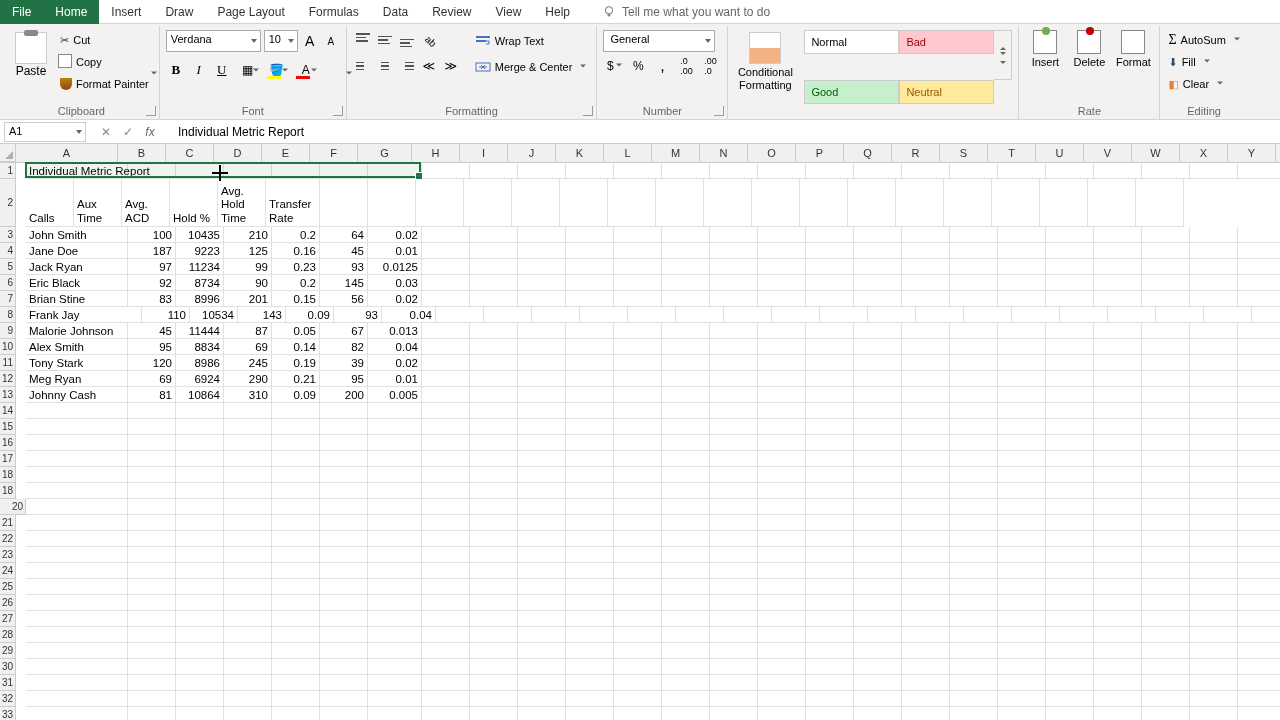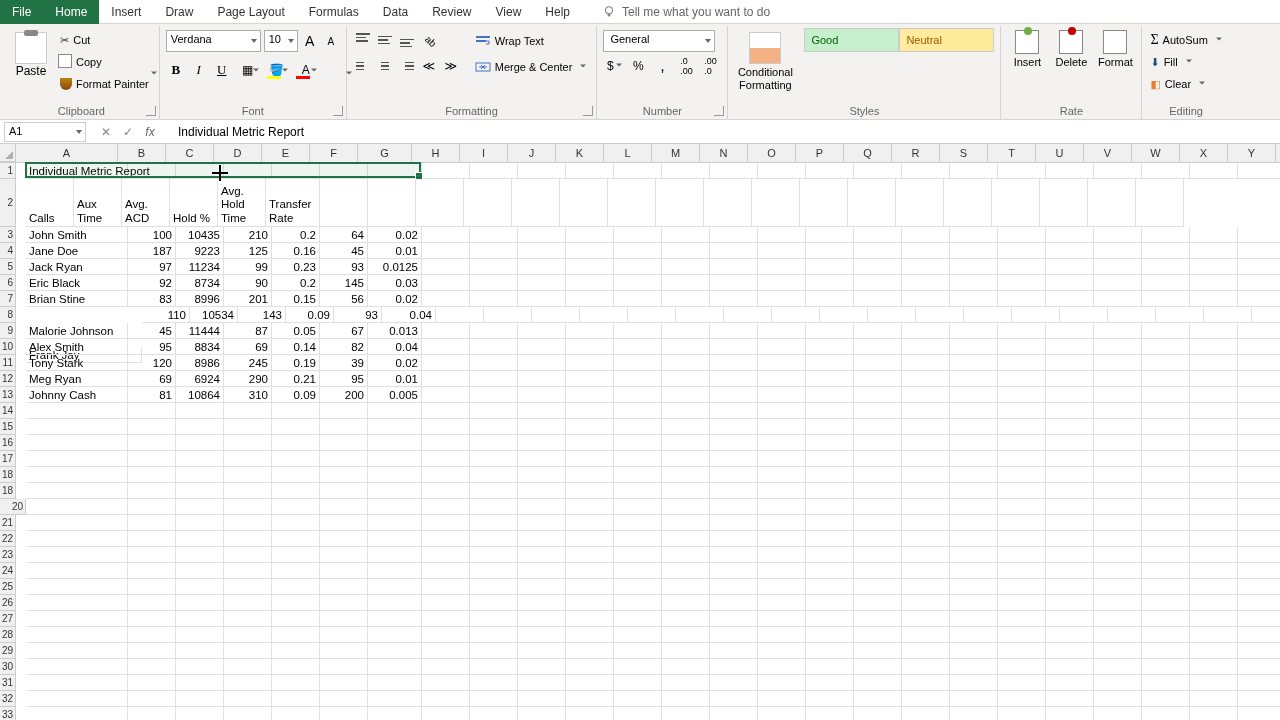--- a/index.html
+++ b/index.html
@@ -274,27 +274,35 @@
     <div class="dialog-launcher"></div>
   </div>
 
   <div class="ribbon-group">
     <div class="group-body">
       <div class="cond-btn">
         <div class="cond-icon"></div>
         <span>Conditional Formatting</span>
       </div>
       <div class="cell-styles">
+        <div class="style-row">
+          <div class="style-cell style-normal">Normal</div>
+          <div class="style-cell style-bad">Bad</div>
+          <div class="style-expand" style="height:50px;">
+              <span class="up"></span>
+              <span class="dn"></span>
+              <span class="dn" style="margin-top:4px;"></span>
+            </div>
+        </div>
         <div class="style-row" style="margin-top:-2px;">
           <div class="style-cell style-good">Good</div>
           <div class="style-cell style-neutral">Neutral</div>
         </div>
       </div>
     </div>
-    <div class="group-label">Styles</div>
   </div>
 
   <div class="ribbon-group">
     <div class="group-body">
       <div class="cell-btn">
           <div class="cicon insert-ic"></div>
           <span>Insert</span>
         </div>
       <div class="cell-btn">
           <div class="cicon delete-ic"></div>
@@ -591,21 +599,21 @@
           <div class="cell" style="width: 48px; height: 16px;"></div>
           <div class="cell" style="width: 48px; height: 16px;"></div>
           <div class="cell" style="width: 48px; height: 16px;"></div>
           <div class="cell" style="width: 48px; height: 16px;"></div>
           <div class="cell" style="width: 48px; height: 16px;"></div>
           <div class="cell" style="width: 48px; height: 16px;"></div>
           <div class="cell" style="width: 48px; height: 16px;"></div>
           <div class="cell" style="width: 48px; height: 16px;"></div>
         </div>
         <div class="row" style="height: 16px;">
-          <div class="cell" style="width: 116px; height: 16px; margin-top: 40px;">Frank Jay</div>
+          <div class="cell" style="width: 116px; height: 16px;">Frank Jay</div>
           <div class="cell num" style="width: 48px; height: 16px;">110</div>
           <div class="cell num" style="width: 48px; height: 16px;">10534</div>
           <div class="cell num" style="width: 48px; height: 16px;">143</div>
           <div class="cell num" style="width: 48px; height: 16px;">0.09</div>
           <div class="cell num" style="width: 48px; height: 16px;">93</div>
           <div class="cell num" style="width: 54px; height: 16px;">0.04</div>
           <div class="cell" style="width: 48px; height: 16px;"></div>
           <div class="cell" style="width: 48px; height: 16px;"></div>
           <div class="cell" style="width: 48px; height: 16px;"></div>
           <div class="cell" style="width: 48px; height: 16px;"></div>

